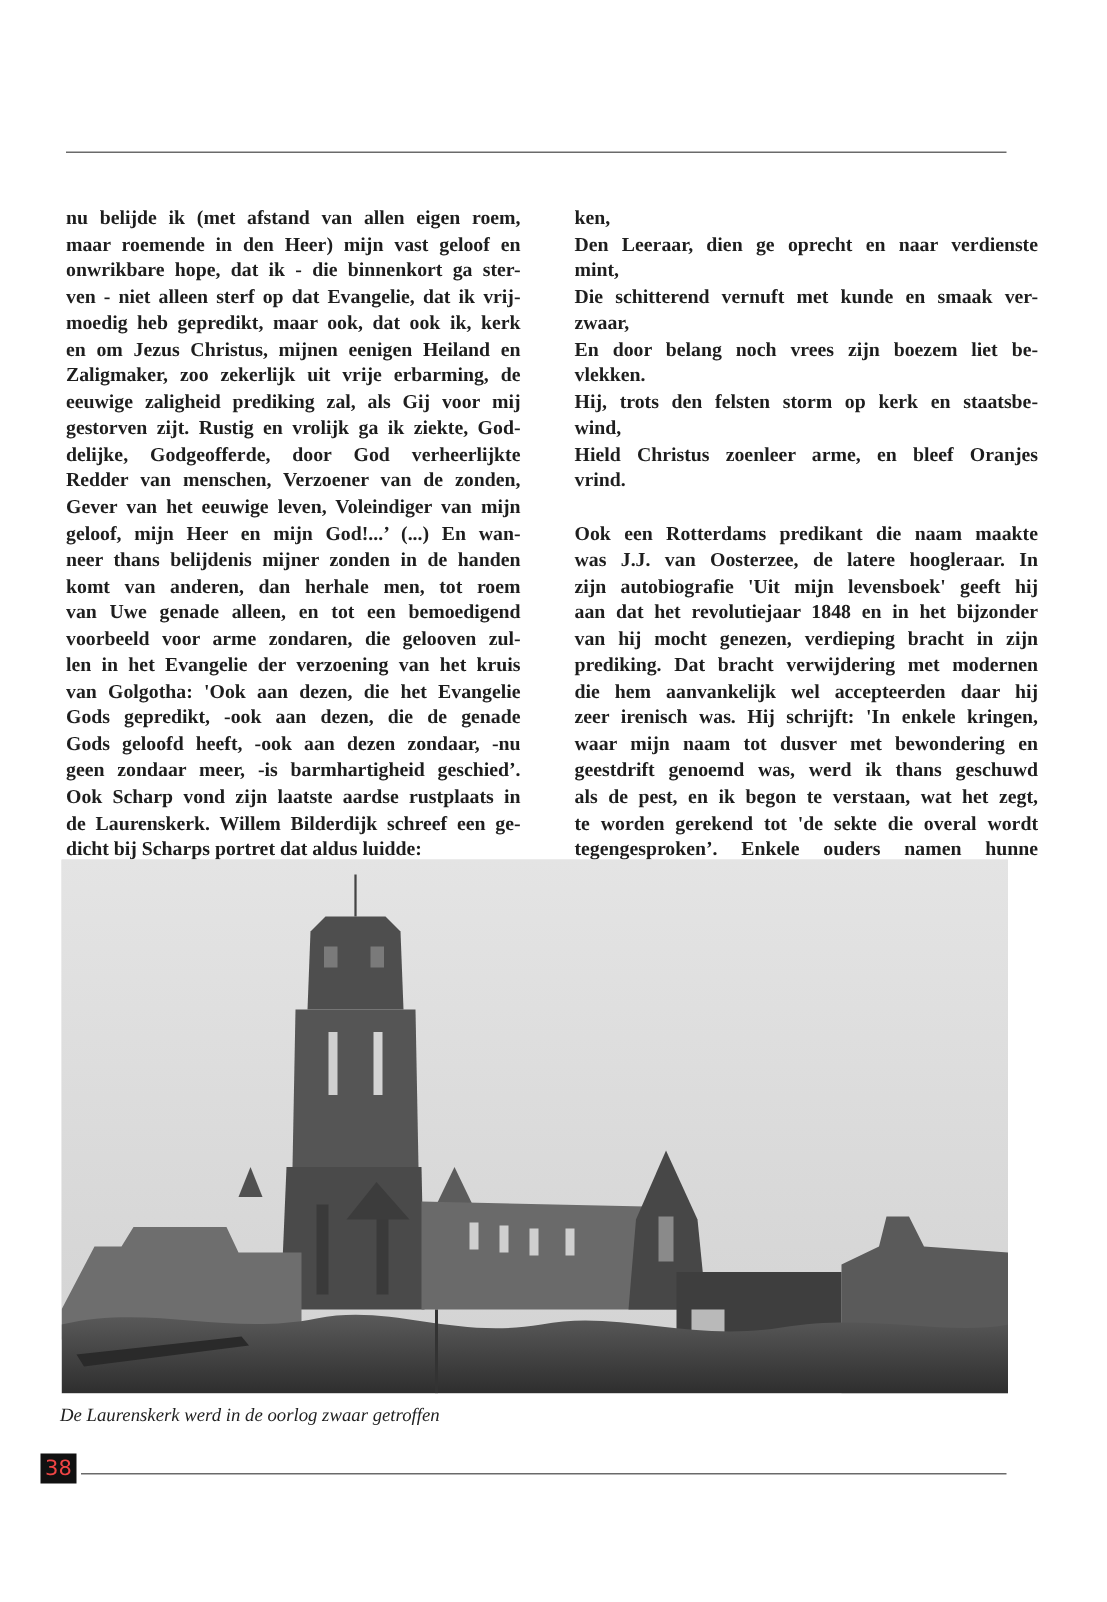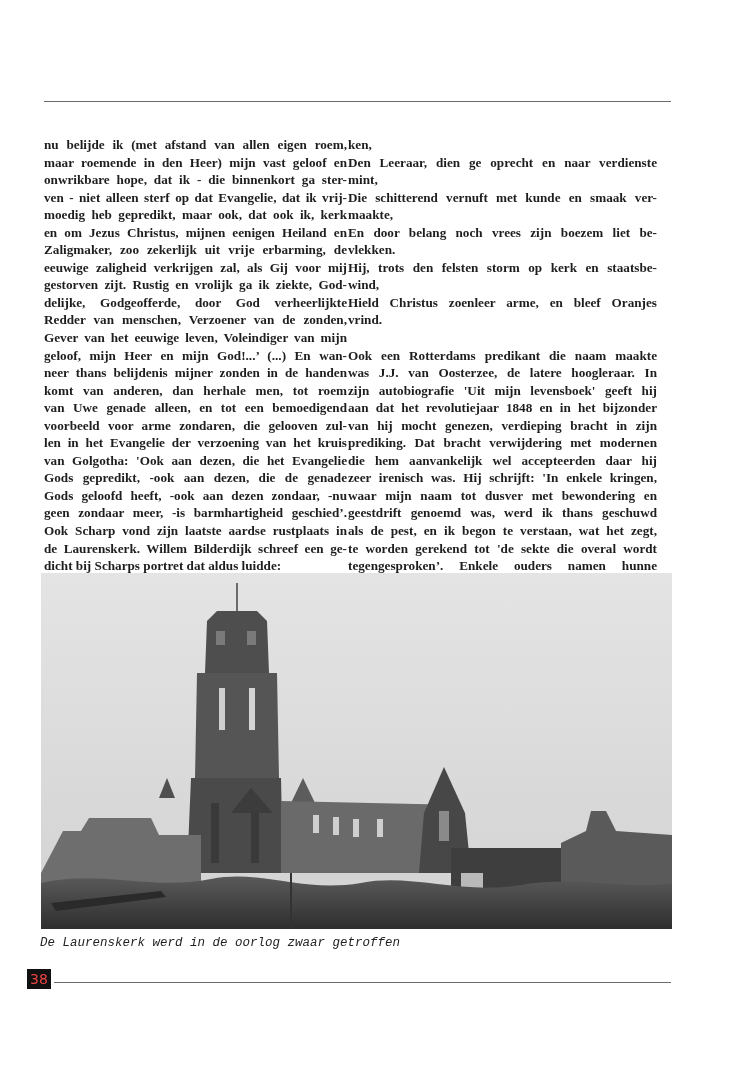--- a/index.html
+++ b/index.html
@@ -2,43 +2,43 @@
 <html><head>
 <meta charset="utf-8">
 <style>
   html, body { margin:0; padding:0; background:#ffffff; }
   body { width:738px; height:1068px; position:relative; overflow:hidden; font-family:"Liberation Serif","DejaVu Serif",serif; color:#1e1e1e; }
   .rule { position:absolute; height:0; border-top:1.3px solid #6a6a6a; }
   #top-rule { left:44px; top:101px; width:627px; }
   #bottom-rule { left:54px; top:982px; width:617px; }
   .col { position:absolute; top:136px; font-size:13.2px; line-height:17.55px; text-align:justify; }
   #col-left { left:44px; width:303px; }
-  #col-right { left:348px; width:309px; }
+  #col-right { left:383px; width:309px; }
   .col p { margin:0;font-weight:bold; }
   .col .gap { height:17.55px; }
   .last-justify { text-align-last: justify; }
   #photo { position:absolute; left:41px; top:573px; width:631px; height:356px; background:#d9d9d9; overflow:hidden; }
   #photo svg { display:block; }
-  #caption { position:absolute; left:40px; top:936px; font-size:12.5px; font-style:italic; color:#222;font-family:Liberation Mono, monospace; }
+  #caption { position:absolute; left:40px; top:936px; font-size:12.5px; font-style:italic; color:#222; }
   #page-num { position:absolute; left:27px; top:969px; width:24px; height:20px; background:#111; color:#ef4444; font-family:"DejaVu Sans","Liberation Sans",sans-serif; font-size:14px; line-height:20px; text-align:center; }
 </style>
 </head>
 <body>
 
 <div id="top-rule" class="rule"></div>
 
 <div id="col-left" class="col">
   <p class="last-justify">nu belijde ik (met afstand van allen eigen roem,</p>
   <p class="last-justify">maar roemende in den Heer) mijn vast geloof en</p>
   <p class="last-justify">onwrikbare hope, dat ik - die binnenkort ga ster-</p>
   <p class="last-justify">ven - niet alleen sterf op dat Evangelie, dat ik vrij-</p>
   <p class="last-justify">moedig heb gepredikt, maar ook, dat ook ik, kerk</p>
   <p class="last-justify">en om Jezus Christus, mijnen eenigen Heiland en</p>
   <p class="last-justify">Zaligmaker, zoo zekerlijk uit vrije erbarming, de</p>
-  <p class="last-justify">eeuwige zaligheid verkrijgen zal, als Gij voor mij</p>
+  <p class="last-justify">eeuwige zaligheid prediking zal, als Gij voor mij</p>
   <p class="last-justify">gestorven zijt. Rustig en vrolijk ga ik ziekte, God-</p>
   <p class="last-justify">delijke, Godgeofferde, door God verheerlijkte</p>
   <p class="last-justify">Redder van menschen, Verzoener van de zonden,</p>
   <p class="last-justify">Gever van het eeuwige leven, Voleindiger van mijn</p>
   <p class="last-justify">geloof, mijn Heer en mijn God!...’ (...) En wan-</p>
   <p class="last-justify">neer thans belijdenis mijner zonden in de handen</p>
   <p class="last-justify">komt van anderen, dan herhale men, tot roem</p>
   <p class="last-justify">van Uwe genade alleen, en tot een bemoedigend</p>
   <p class="last-justify">voorbeeld voor arme zondaren, die gelooven zul-</p>
   <p class="last-justify">len in het Evangelie der verzoening van het kruis</p>
@@ -50,21 +50,21 @@
   <p class="last-justify">de Laurenskerk. Willem Bilderdijk schreef een ge-</p>
   <p>dicht bij Scharps portret dat aldus luidde:</p>
   <p class="last-justify">Weldenkend Rotterdam, eerbiedig in dees trek-</p>
 </div>
 
 <div id="col-right" class="col">
   <p>ken,</p>
   <p class="last-justify">Den Leeraar, dien ge oprecht en naar verdienste</p>
   <p>mint,</p>
   <p class="last-justify">Die schitterend vernuft met kunde en smaak ver-</p>
-  <p>maakte,</p>
+  <p>zwaar,</p>
   <p class="last-justify">En door belang noch vrees zijn boezem liet be-</p>
   <p>vlekken.</p>
   <p class="last-justify">Hij, trots den felsten storm op kerk en staatsbe-</p>
   <p>wind,</p>
   <p class="last-justify">Hield Christus zoenleer arme, en bleef Oranjes</p>
   <p>vrind.</p>
   <div class="gap"></div>
   <p class="last-justify">Ook een Rotterdams predikant die naam maakte</p>
   <p class="last-justify">was J.J. van Oosterzee, de latere hoogleraar. In</p>
   <p class="last-justify">zijn autobiografie 'Uit mijn levensboek' geeft hij</p>

